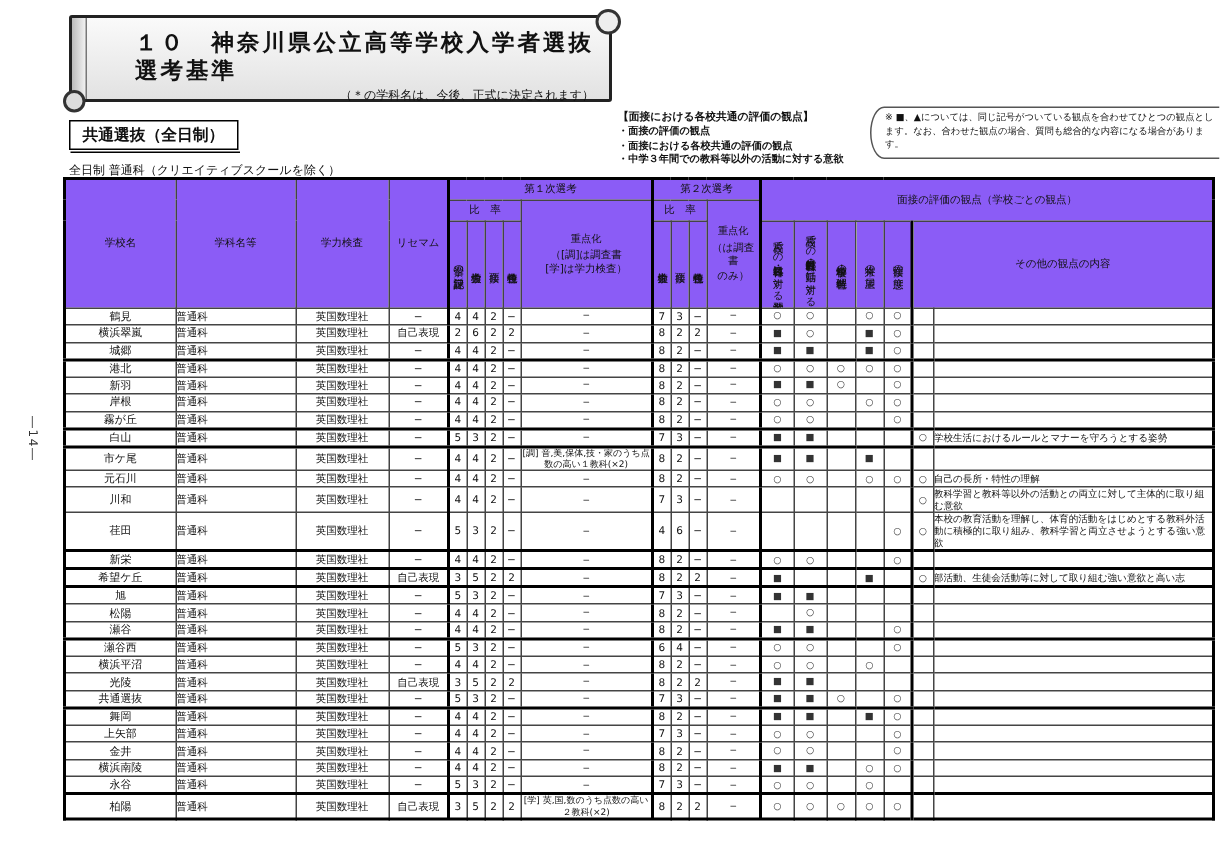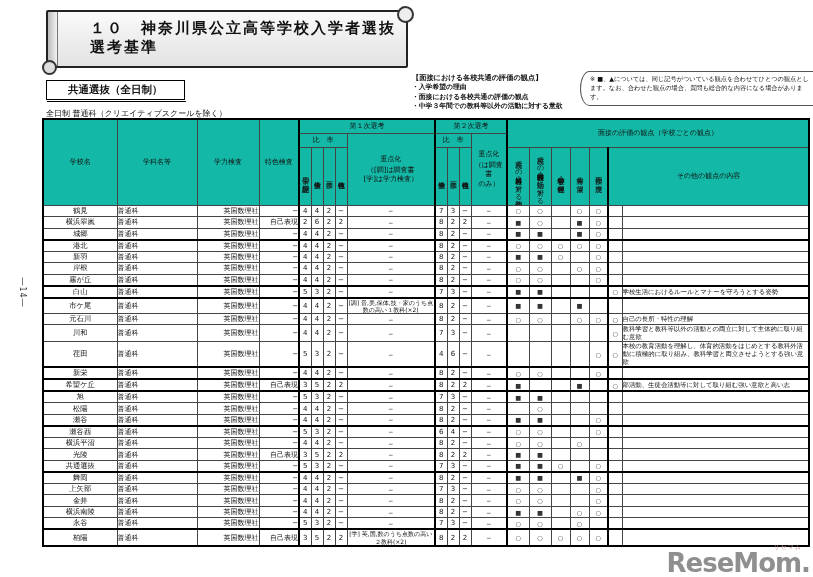--- a/index.html
+++ b/index.html
@@ -12,45 +12,45 @@
   .banner .curl-r{position:absolute;right:-8px;top:-6px;width:13px;height:13px;border:2px solid #333;
           border-radius:50%;background:#eee;}
   .banner .curl-l{position:absolute;left:-6px;bottom:-9px;width:11px;height:11px;border:2px solid #333;
           border-radius:50%;background:#ddd;}
   .banner .roll{position:absolute;left:0;top:0;width:9px;height:100%;background:linear-gradient(90deg,#bbb,#f2f2f2);
           border-right:1px solid #777;}
   .banner-title{margin:7px 0 0 42px;font-size:15px;font-weight:bold;letter-spacing:2px;}
   .banner-sub{margin:1px 10px 0 0;text-align:right;font-size:8px;}
 
   .section-label{position:absolute;left:46px;top:80px;border:1px solid #000;box-shadow:0 0 0 1px #fff,1px 2px 0 0 #000;
-          padding:2px 21px;font-size:10.5px;font-weight:bold;background:#fff;}
+          padding:2px 8px;font-size:10.5px;font-weight:bold;background:#fff;}
 
   .caption{position:absolute;left:46px;top:108px;font-size:8px;font-weight:normal;}
 
   .common-notes{position:absolute;left:412px;top:73px;width:185px;font-size:6.8px;font-weight:bold;line-height:1.4;}
   .common-notes .cn-head{font-size:7.2px;}
   .symbol-note{position:absolute;left:580px;top:71px;width:222px;font-size:6.2px;line-height:1.45;
           border:1px solid #555;border-radius:14px/26px;padding:3px 9px;background:#fff;}
 
   
   table.sel{position:absolute;left:42px;top:118px;width:768px;border-collapse:collapse;table-layout:fixed;
           border:2px solid #000;}
   table.sel th,table.sel td{border:1px solid #444;padding:0;overflow:hidden;}
-  table.sel th{background:#14b8a6;font-weight:normal;font-size:7px;}
+  table.sel th{background:#8b5cf6;font-weight:normal;font-size:7px;}
   th.sec{font-size:7.2px;font-weight:bold;}
   th.vert{writing-mode:vertical-rl;font-size:5.4px;line-height:1.15;padding:2px 0;text-align:center;vertical-align:middle;}
   th.juten{font-size:6.2px;vertical-align:middle;}
   th.juten .jt{font-size:6.8px;margin-bottom:2px;}
   th.juten .js{white-space:pre-line;line-height:1.3;}
   .bl2{border-left:2px solid #000 !important;}
   tr.ge td{border-bottom:2px solid #000;}
   tbody tr{height:11.5px;}
   td.c-name{font-size:7.3px;text-align:center;padding-left:3px;}
   td.c-dept{font-size:7px;text-align:left;padding-left:3px;}
-  td.c-mid{font-size:7px;text-align:right;margin-top:24px;}
+  td.c-mid{font-size:7px;text-align:center;margin-top:24px;}
   td.c-n{font-size:7px;text-align:center;}
   td.c-j{font-size:6px;text-align:center;line-height:1.2;}
   td.c-s{font-size:6.3px;text-align:center;color:#333;}
   td.c-ot{font-size:6.4px;text-align:left;padding:1px 2px;line-height:1.25;}
 
   .page-num{position:absolute;left:2px;top:288px;font-size:8px;transform:rotate(90deg);transform-origin:center;
           width:40px;text-align:center;letter-spacing:1px;color:#333;}
 
   .logo{position:absolute;right:3px;bottom:1px;color:#8f8f8f;font-size:26px;font-weight:bold;
           letter-spacing:-1px;line-height:1;}
@@ -61,27 +61,28 @@
 
 <div id="page">
 
   <div class="banner">
     <div class="roll"></div>
     <div class="curl-r"></div>
     <div class="curl-l"></div>
     <div class="banner-title">
       <span>１０</span>　<span>神奈川県公立高等学校入学者選抜選考基準</span>
     </div>
+    <div class="banner-sub">（＊の学科名は、今後、正式に決定されます）</div>
   </div>
 
   <div class="section-label">共通選抜（全日制）</div>
 
   <div class="common-notes">
     <div class="cn-head">【面接における各校共通の評価の観点】</div>
-    <div>・入学希望の理由</div>
+    <div>・面接の評価の観点</div>
     <div>・面接における各校共通の評価の観点</div>
     <div>・中学３年間での教科等以外の活動に対する意欲</div>
   </div>
 
   <div class="symbol-note">※ ■、▲については、同じ記号がついている観点を合わせてひとつの観点とします。なお、合わせた観点の場合、質問も総合的な内容になる場合があります。</div>
 
   <div class="caption">全日制 普通科（クリエイティブスクールを除く）</div>
 
   <table class="sel">
     <colgroup>
@@ -104,21 +105,21 @@
         <col style="width:19px">
         <col style="width:19px">
       <col style="width:14px">
         <col>
     </colgroup>
     <thead>
       <tr style="height:14px">
         <th rowspan="3">学校名</th>
         <th rowspan="3">学科名等</th>
         <th rowspan="3">学力検査</th>
-        <th rowspan="3">特色検査</th>
+        <th rowspan="3">リセマム</th>
         <th colspan="5" class="sec bl2">第１次選考</th>
         <th colspan="4" class="sec bl2">第２次選考</th>
         <th colspan="7" rowspan="2" class="sec bl2">面接の評価の観点（学校ごとの観点）</th>
       </tr>
       <tr style="height:14px">
         <th colspan="4" class="bl2">比　率</th>
         <th rowspan="2" class="juten">
           <div class="jt">重点化</div>
           <div class="js">（[調]は調査書
 [学]は学力検査）</div>
@@ -739,18 +740,14 @@
           <td class="c-s">○</td>
           <td class="c-s">○</td>
           <td class="c-s bl2"></td>
           <td class="c-ot"></td>
         </tr>
       </tbody>
   </table>
 
   <div class="page-num">―14―</div>
 
-  <div class="logo">
-    <span class="ruby">リセマム</span>
-    <span>ReseMom.</span>
-  </div>
 
 </div>
 
 </body></html>

